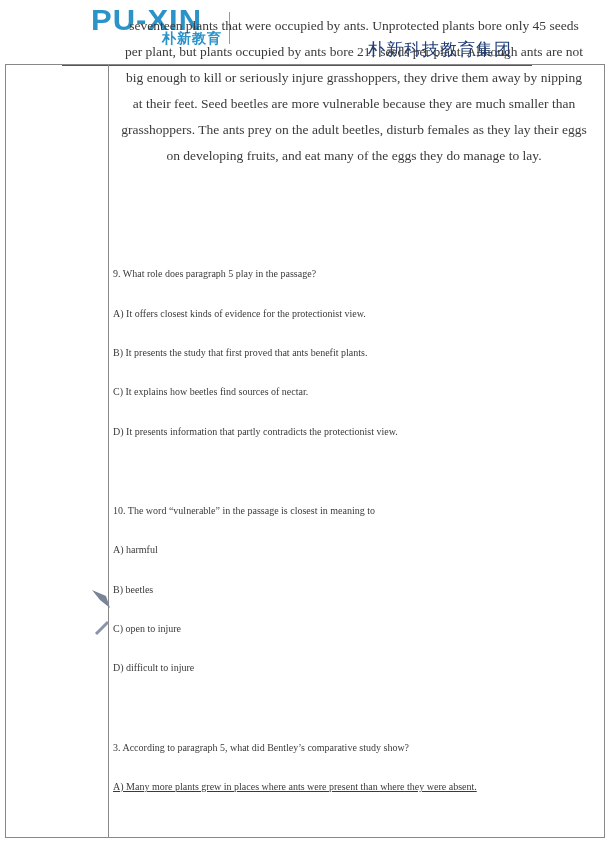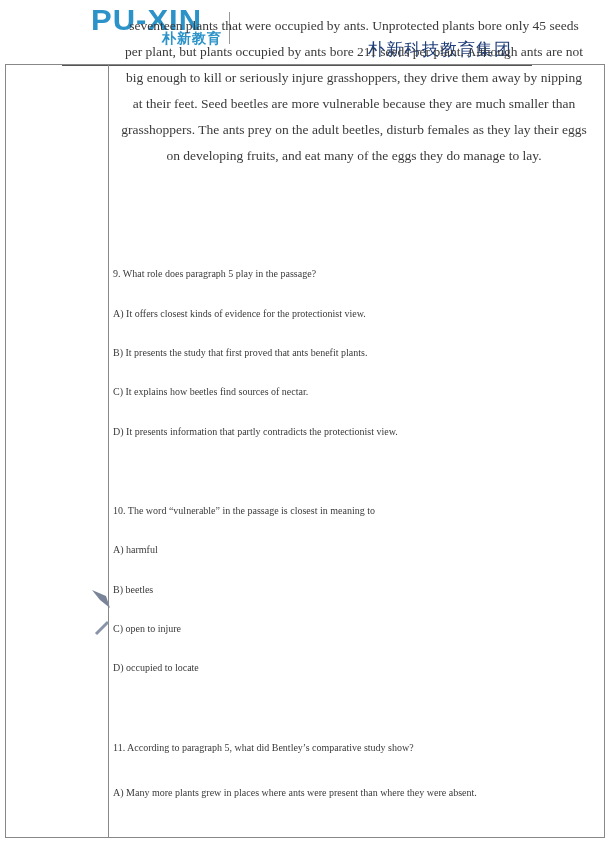--- a/index.html
+++ b/index.html
@@ -13,21 +13,21 @@
   .logo-sep { position: absolute; left: 229px; top: 12px; width: 1px; height: 32px; background: #999; }
   .group-name { position: absolute; left: 368px; top: 38px; font-family: "DejaVu Sans", sans-serif;
                 font-weight: normal; font-size: 17px; color: #1e3c78; letter-spacing: 1px; }
   .header-rule { position: absolute; left: 62px; top: 64px; width: 470px; height: 2px; background: #555; }
   .table { position: absolute; left: 5px; top: 64px; width: 600px; height: 774px;
            border: 1px solid #888; box-sizing: border-box; }
   .col-left { position: absolute; left: 0; top: 0; width: 102px; height: 100%; border-right: 1px solid #888; }
   .content { position: absolute; left: 113px; top: 6px; width: 482px; font-size: 13.5px; line-height: 26px; }
   .passage { margin: 7px; text-align: center; }
   .q { position: absolute; left: 113px; font-size: 10px; white-space: nowrap; }
-  .opt-wrap { white-space: normal; width: 470px; line-height: 34px; }
+  .opt-wrap { white-space: normal; width: 470px; line-height: 22px; text-decoration: underline; }
   .mark { position: absolute; }
 </style>
 </head>
 <body>
 
 <div>
   <div class="logo-en">PU-XIN</div>
   <div class="logo-cn">朴新教育</div>
   <div class="logo-sep"></div>
 </div>
@@ -45,21 +45,21 @@
 <div class="q" style="top:268px">9. What role does paragraph 5 play in the passage?</div>
 <div class="q" style="top:308px">A) It offers closest kinds of evidence for the protectionist view.</div>
 <div class="q" style="top:347px">B) It presents the study that first proved that ants benefit plants.</div>
 <div class="q" style="top:386px">C) It explains how beetles find sources of nectar.</div>
 <div class="q" style="top:426px">D) It presents information that partly contradicts the protectionist view.</div>
 
 <div class="q" style="top:505px">10. The word “vulnerable” in the passage is closest in meaning to</div>
 <div class="q" style="top:544px">A) harmful</div>
 <div class="q" style="top:584px">B) beetles</div>
 <div class="q" style="top:623px">C) open to injure</div>
-<div class="q" style="top:662px">D) occupied to locate</div>
+<div class="q" style="top:662px">D) difficult to injure</div>
 
-<div class="q" style="top:742px">11. According to paragraph 5, what did Bentley’s comparative study show?</div>
+<div class="q" style="top:742px">3. According to paragraph 5, what did Bentley’s comparative study show?</div>
 <div class="q opt-wrap" style="top:776px">A) Many more plants grew in places where ants were present than where they were absent.</div>
 
 <svg class="mark" style="left:90px;top:586px" width="24" height="52">
   <polygon points="2,4 16,10 20,22 10,14" fill="#7a8499"></polygon>
   <line x1="6" y1="48" x2="18" y2="36" stroke="#8a94a8" stroke-width="3"></line>
 </svg>
 
 </body></html>

